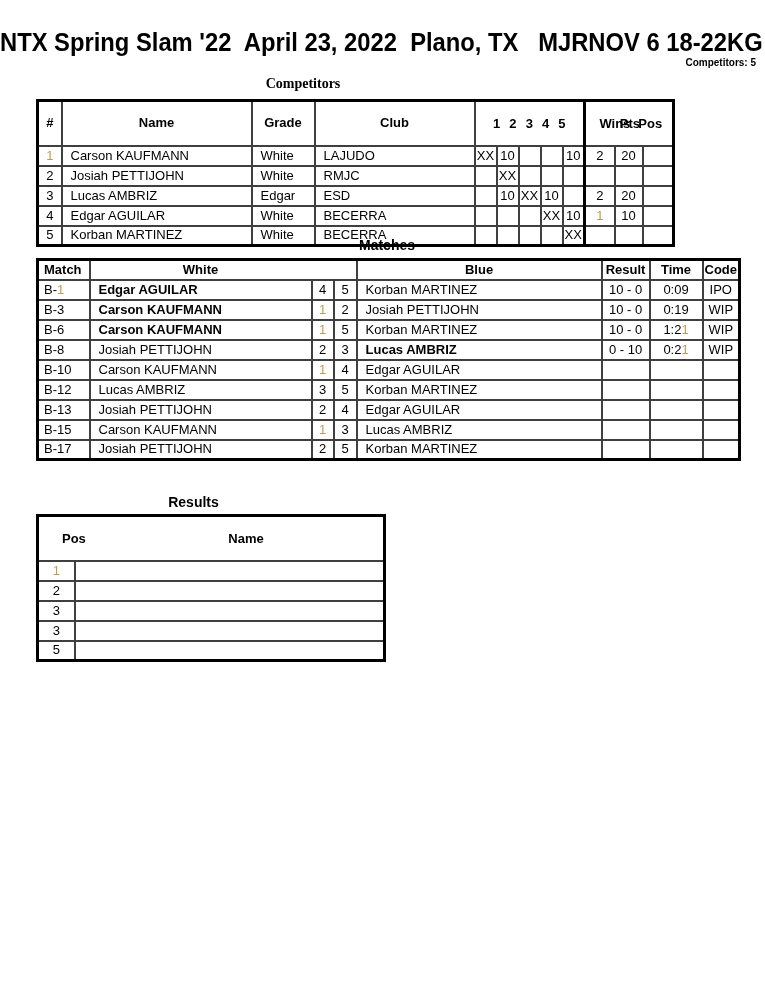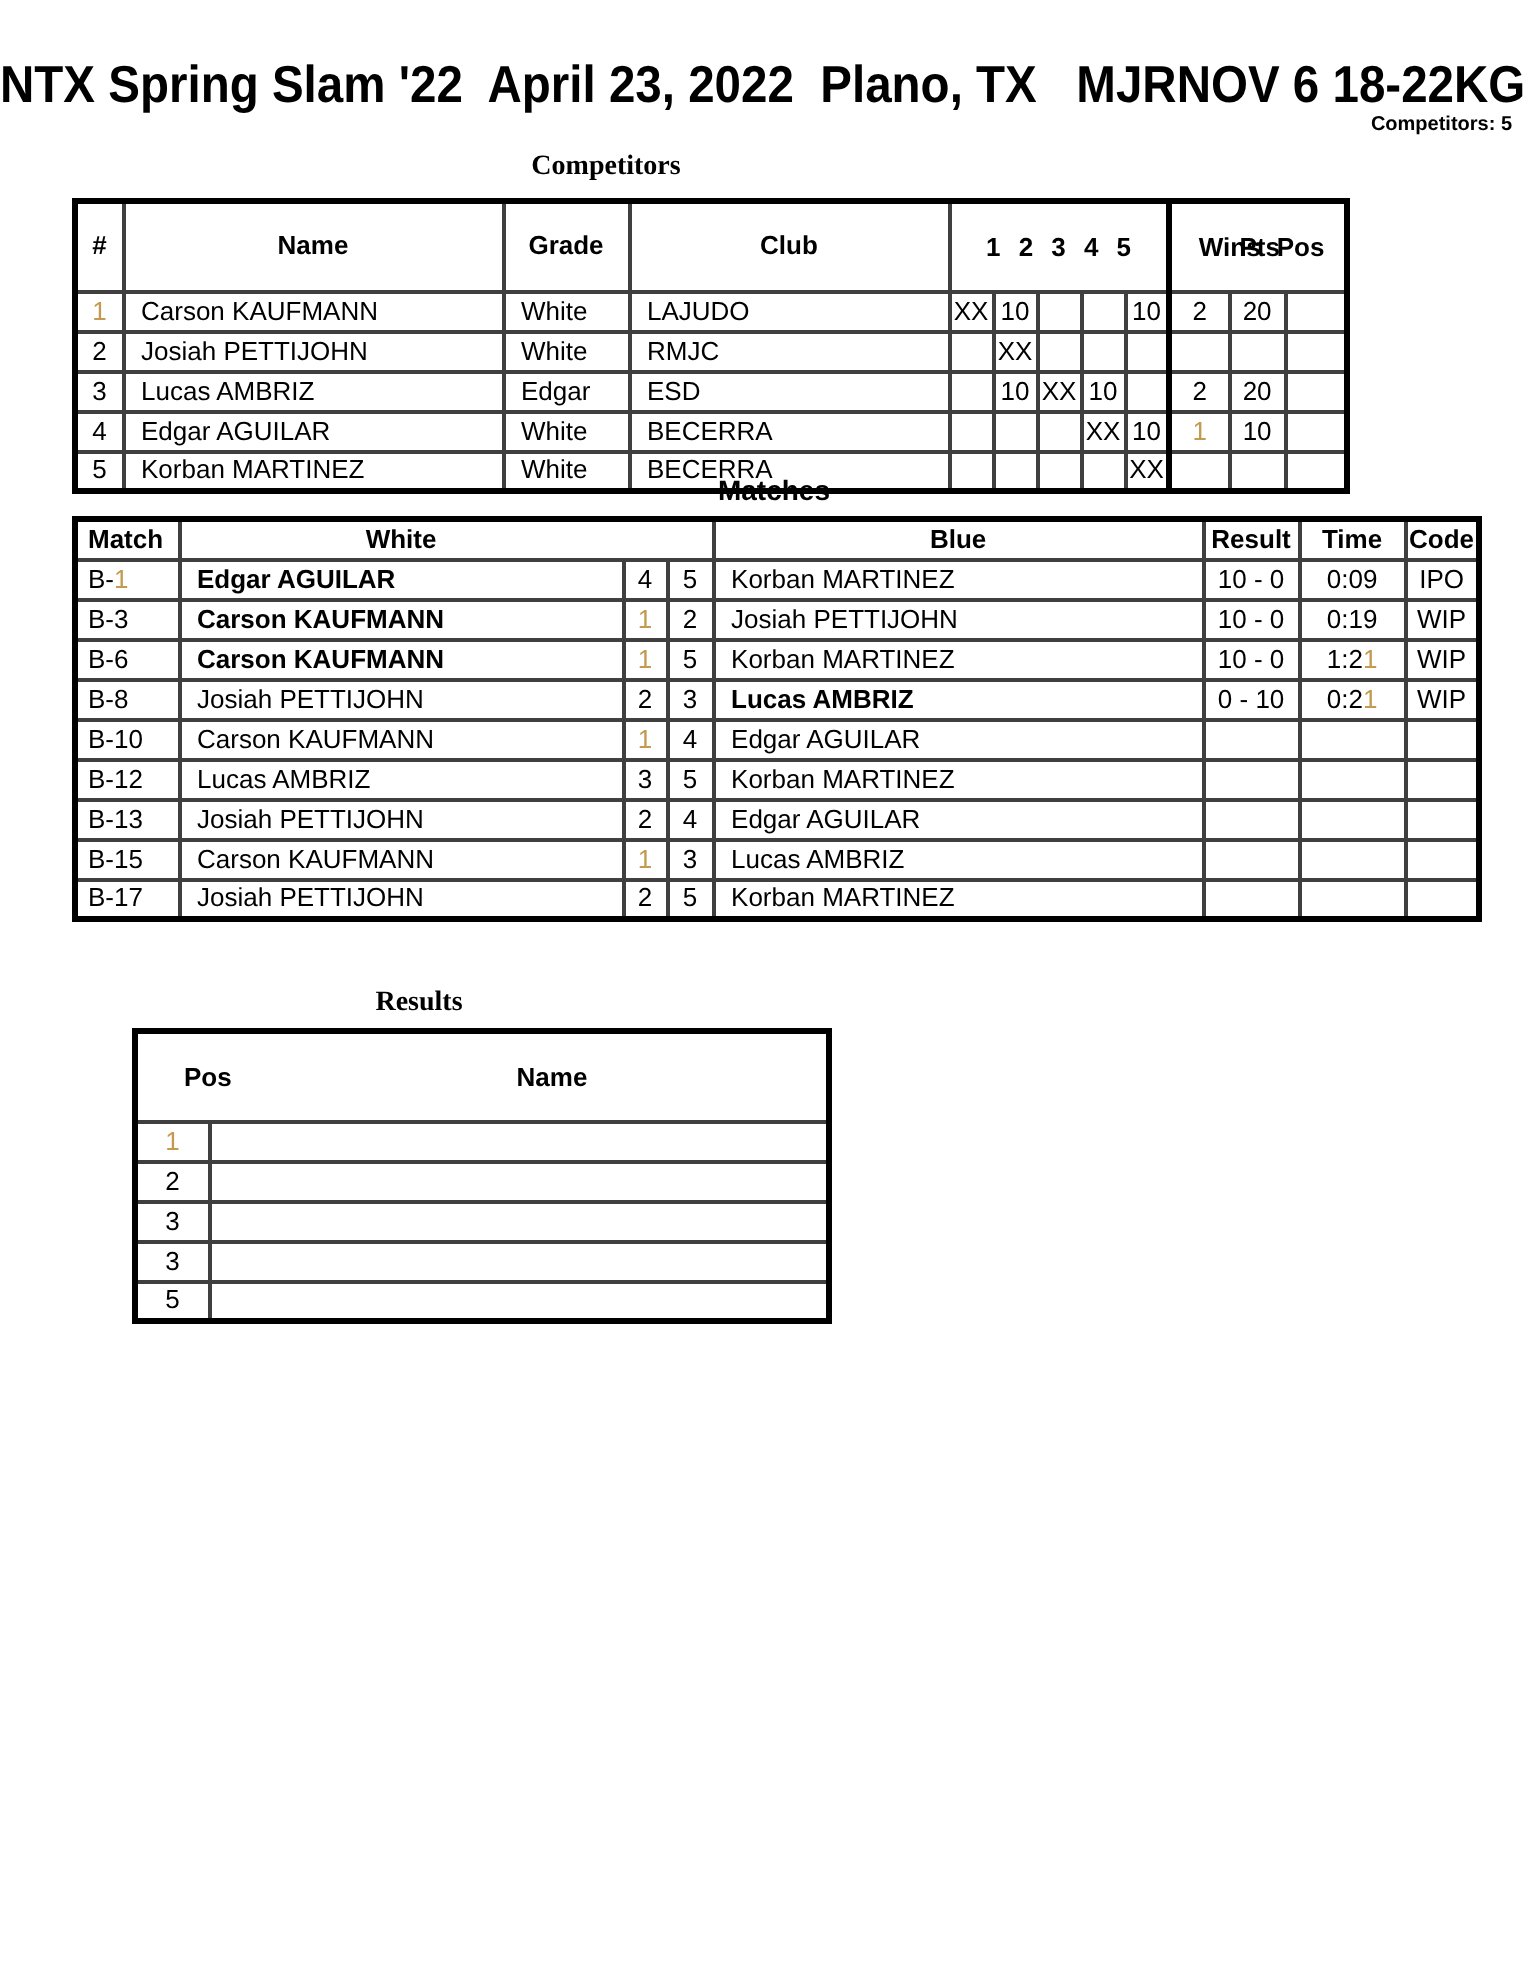--- a/index.html
+++ b/index.html
@@ -5,26 +5,26 @@
   html,body{margin:0;padding:0;background:#fff;}
   body{width:765px;height:990px;position:relative;overflow:hidden;
        font-family:"Liberation Sans",sans-serif;color:#000;}
   .title-wrap{position:absolute;top:27px;left:0;width:765px;height:31px;overflow:hidden;}
   .title-text{display:inline-block;font-weight:bold;font-size:26px;line-height:31px;
               white-space:pre;transform-origin:left center;}
   .comp-count{position:absolute;top:57px;right:9px;font-size:10px;font-weight:bold;}
   .heading{position:absolute;font-size:14px;font-weight:bold;text-align:center;}
   #h-competitors{top:76px;left:36px;width:534px;font-family:Liberation Serif, serif;}
   #h-matches{top:237px;left:36px;width:702px;}
-  #h-results{top:494px;left:36px;width:347px;font-family:Liberation Serif, serif;}
+  #h-results{top:494px;left:20px;width:347px;}
   table{position:absolute;border-collapse:collapse;table-layout:fixed;background:#fff;
         border:3px solid #000;}
   #competitors-table{top:99px;left:36px;width:636px;}
   #matches-table{top:258px;left:36px;width:702px;}
-  #results-table{top:514px;left:36px;width:347px;margin-left:30px;}
+  #results-table{top:514px;left:36px;width:347px;}
   tr{height:20px;}
   th,td{border:2px solid #3f3f3f;padding:0;font-size:13px;line-height:16px;
         overflow:hidden;white-space:nowrap;vertical-align:middle;}
   th{font-weight:bold;}
   .l{text-align:left;padding-left:8px;}
   .c{text-align:center;}
   .pl5{padding-left:5px;text-align:left;}
   .thick-left{border-left:3px solid #000;}
   .group{padding:13px;}
   .group span{display:inline-block;text-align:center;vertical-align:middle;}

